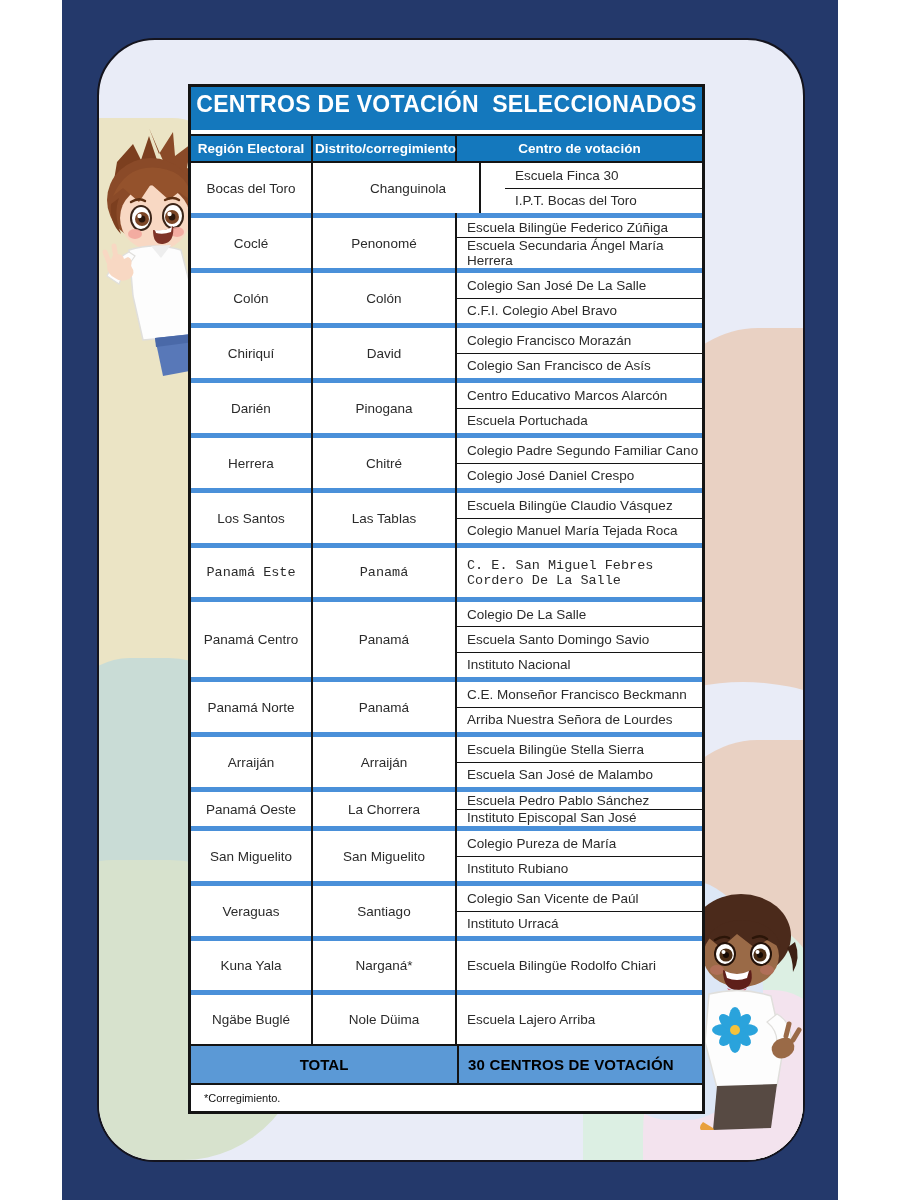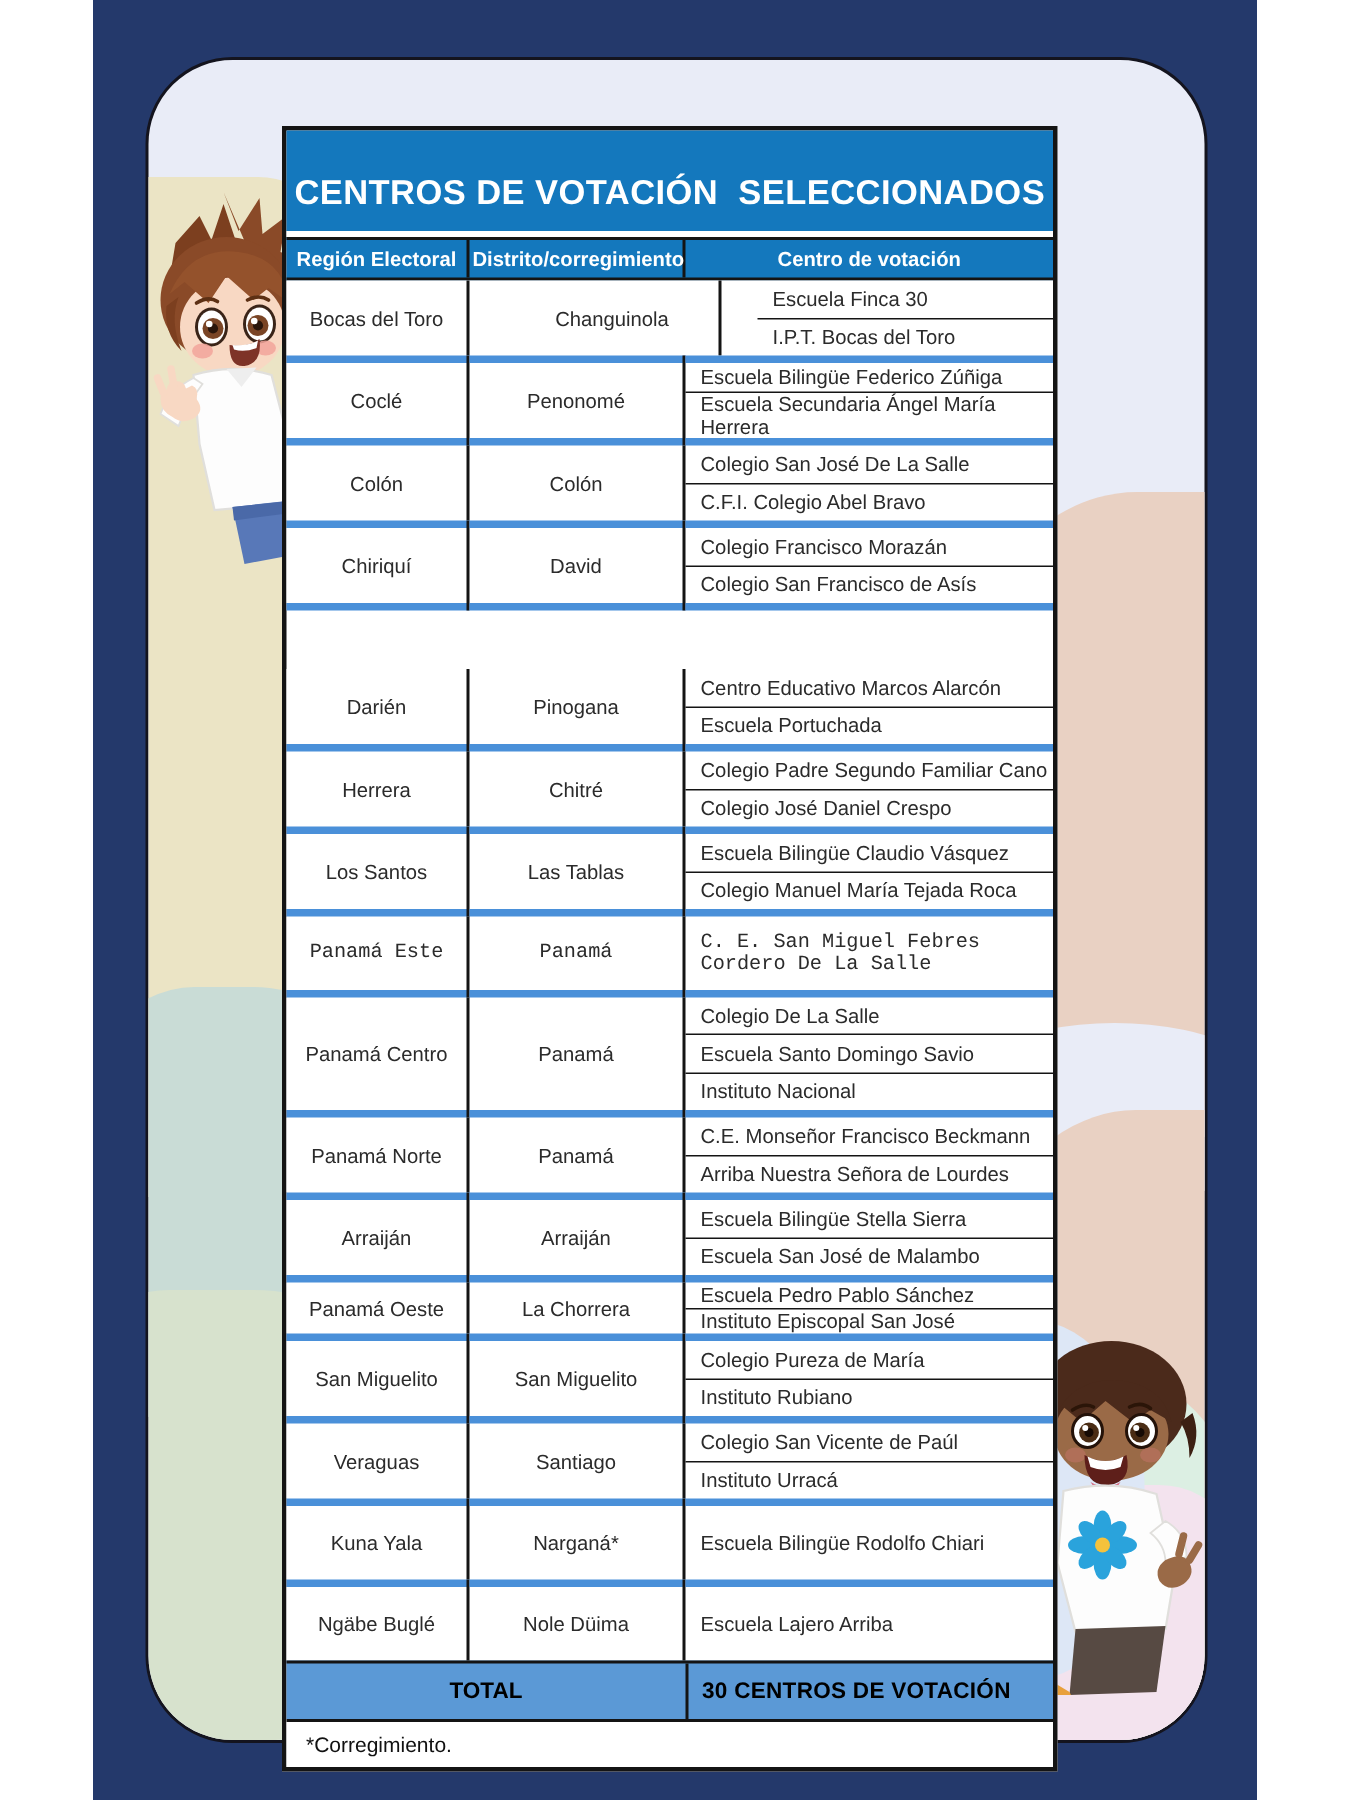--- a/index.html
+++ b/index.html
@@ -28,40 +28,40 @@
   .pinkish{right:-40px;bottom:-90px;width:200px;height:260px;background:#f3e3ee;border-radius:55% 35% 0 0;}
   .pale-blue{right:40px;bottom:40px;width:170px;height:240px;background:#dde7f6;border-radius:45%;}
 
   .mascot{position:absolute;z-index:1;}
   .mascot-left{left:0px;top:86px;width:98px;height:256px;}
   .mascot-right{left:584px;top:850px;width:124px;height:240px;}
 
   .vtable{position:absolute;left:188px;top:84px;width:517px;background:#fff;
           border:3px solid var(--ink);z-index:2;}
   .vtitle{background:var(--header-blue);color:#fff;font-weight:bold;font-size:23px;
-          text-align:center;padding:28px 4px 12px;letter-spacing:.3px;white-space:pre-wrap;}
+          text-align:center;padding:4px 4px 12px;letter-spacing:.3px;white-space:pre-wrap;}
   .vgap{height:4px;background:#fff;}
   .vhead{display:flex;background:var(--header-blue);border-top:2px solid var(--ink);
          border-bottom:2px solid var(--ink);color:#fff;font-weight:bold;font-size:13.5px;}
   .vhead > div{padding:5px 2px;text-align:center;}
   .c1{width:122px;border-right:2px solid var(--ink);}
   .c2{width:144px;border-right:2px solid var(--ink);}
   .c3{flex:1;}
   .group{display:flex;background:#fff;color:var(--body-text);font-size:13.5px;}
   .group .cell{display:flex;align-items:center;justify-content:center;text-align:center;padding:2px 3px;}
   .centers{display:flex;flex-direction:column;}
   .center-row{flex:1;display:flex;align-items:center;padding-left:10px;border-bottom:1.5px solid var(--ink);}
   .center-row:last-child{border-bottom:none;}
   .sep-row{display:flex;height:5px;}
   .sep-row > div{background:var(--sep-blue);height:100%;}
   .vtotal{display:flex;border-top:2px solid var(--ink);background:var(--total-blue);
           color:#000;font-weight:bold;font-size:15px;height:39px;}
   .vtotal .merged{width:268px;border-right:2px solid var(--ink);display:flex;align-items:center;justify-content:center;}
   .vtotal .value{flex:1;display:flex;align-items:center;padding-left:9px;letter-spacing:.2px;}
-  .vfoot{border-top:2px solid var(--ink);background:#fff;color:#111;font-size:14px;
+  .vfoot{border-top:2px solid var(--ink);background:#fff;color:#111;font-size:11px;
          padding:7px 6px 7px 13px;}
 </style>
 </head>
 <body>
 
 <div class="page">
   <div class="frame"></div>
 
   <div class="panel">
     <div class="shape cream"></div>
@@ -219,21 +219,21 @@
           <div class="c3 centers">
             <div class="center-row">Colegio Francisco Morazán</div>
             <div class="center-row">Colegio San Francisco de Asís</div>
           </div>
         </div>
         <div class="sep-row">
           <div class="c1"></div>
           <div class="c2"></div>
           <div class="c3"></div>
         </div>
-        <div class="group" style="height: 50px; margin-top: 39px;">
+        <div class="group" style="height: 50px;">
           <div class="c1 cell">Darién</div>
           <div class="c2 cell">Pinogana</div>
           <div class="c3 centers">
             <div class="center-row">Centro Educativo Marcos Alarcón</div>
             <div class="center-row">Escuela Portuchada</div>
           </div>
         </div>
         <div class="sep-row">
           <div class="c1"></div>
           <div class="c2"></div>

